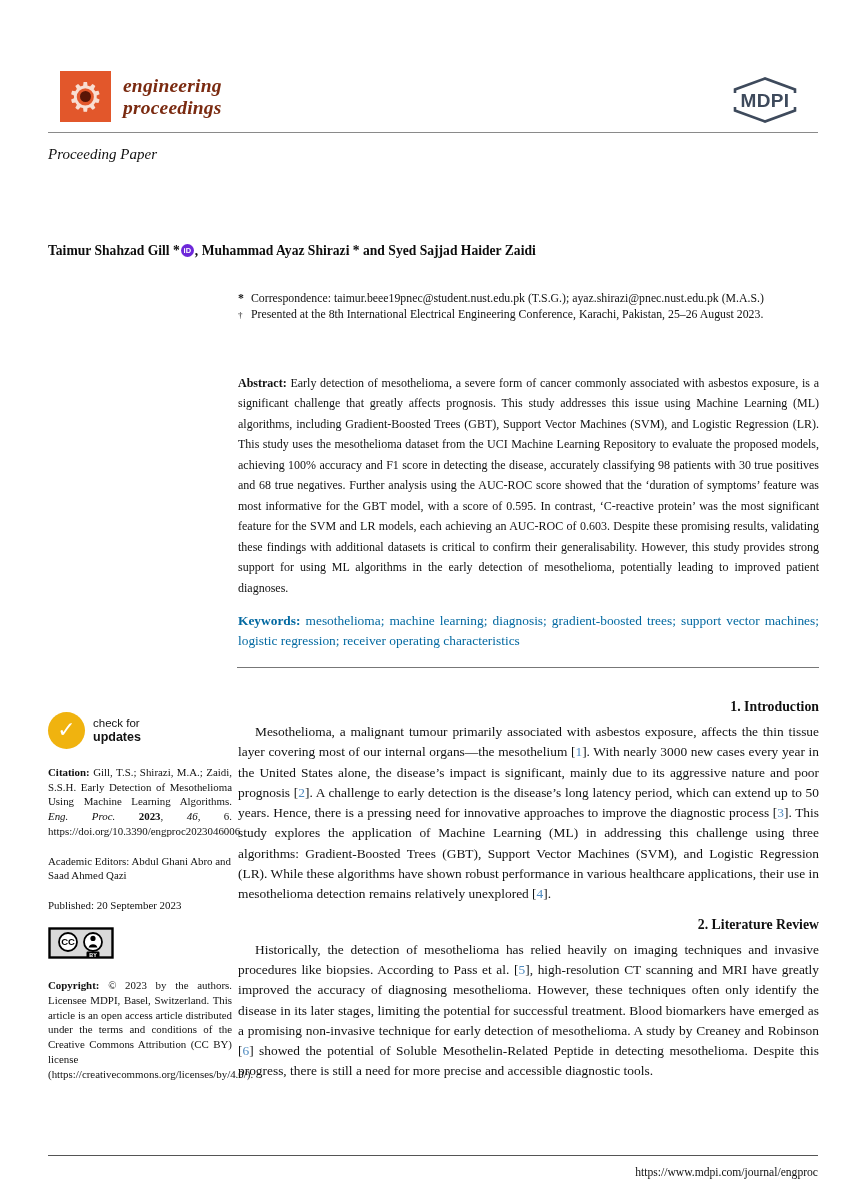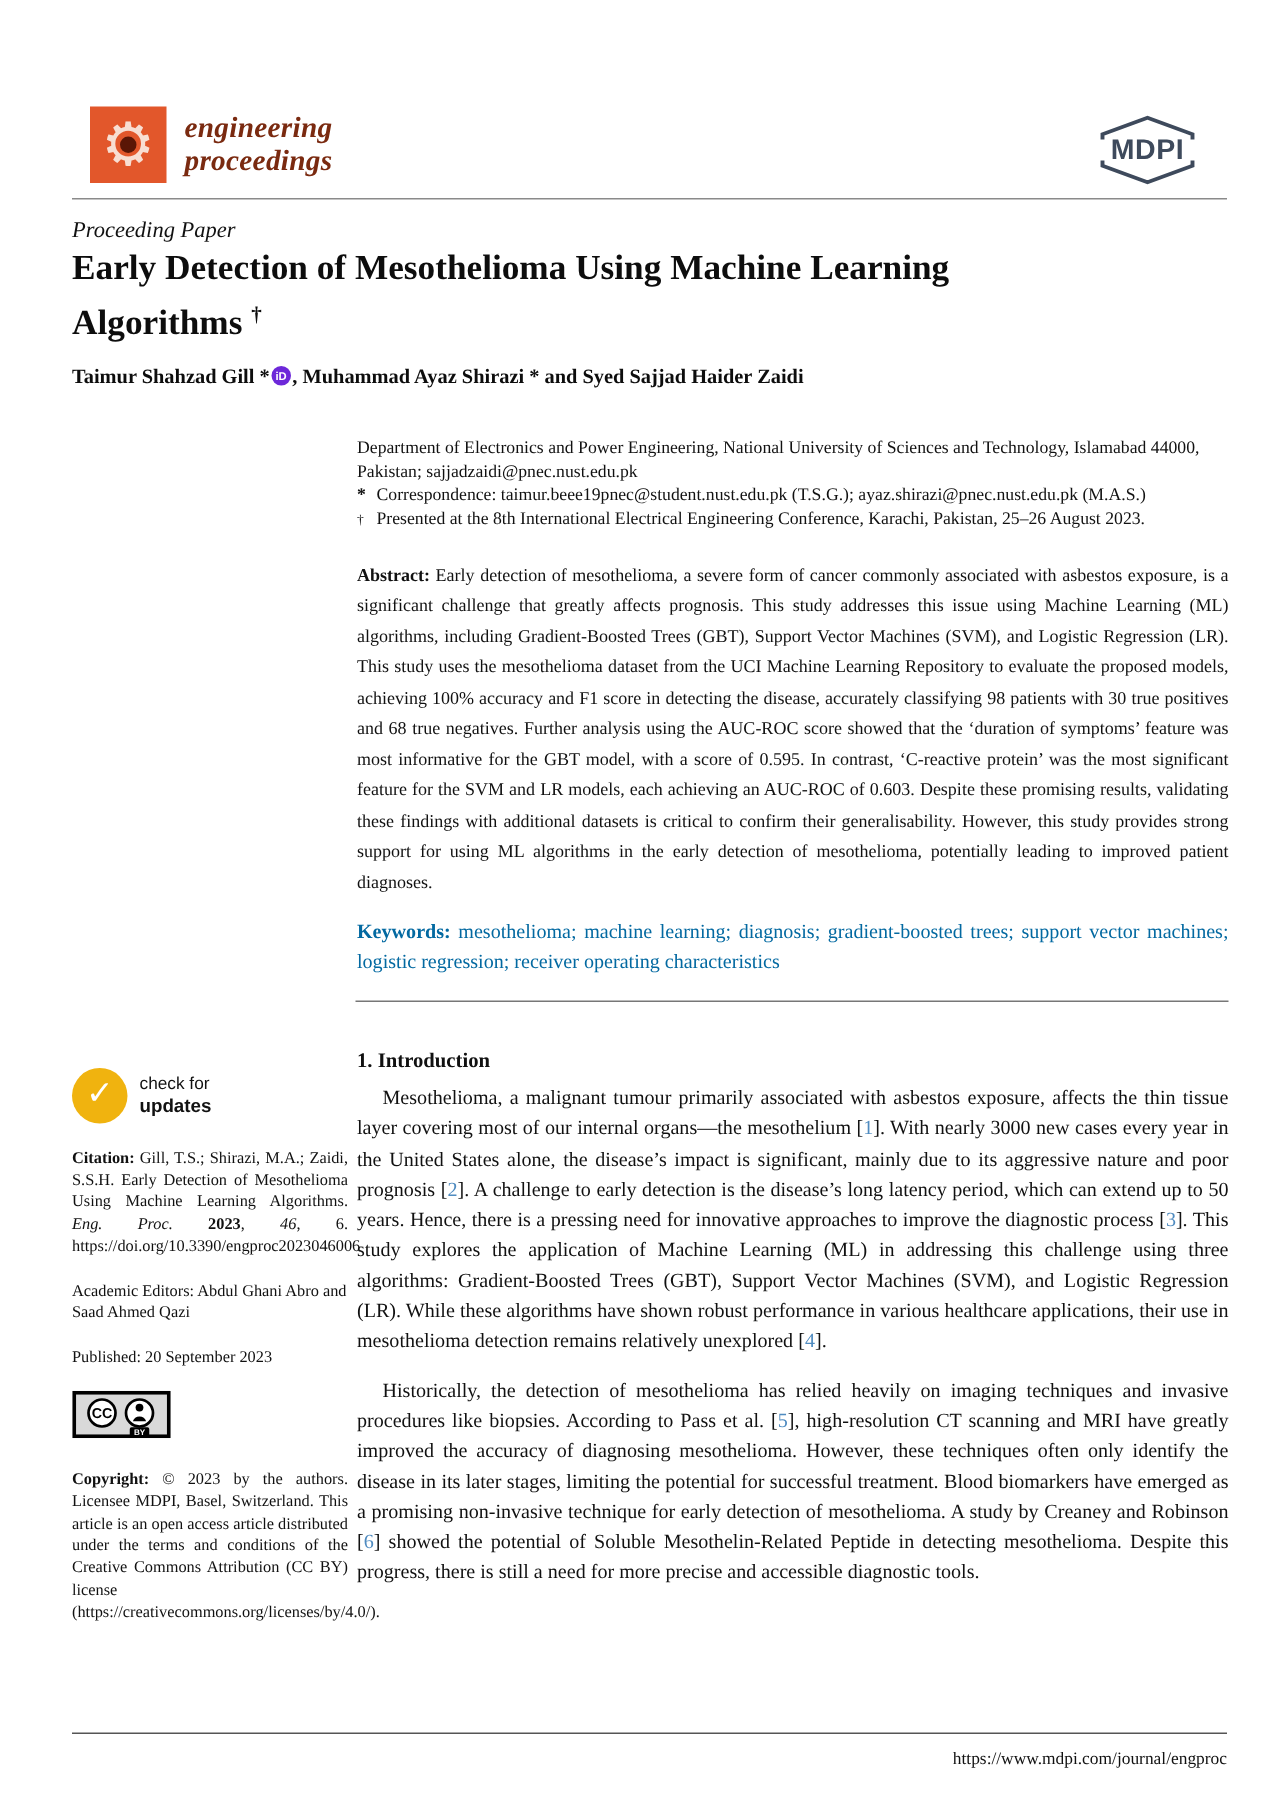--- a/index.html
+++ b/index.html
@@ -70,21 +70,21 @@
   .check-text .l1 { font-size:11.5px; }
   .check-text .l2 { font-size:12.5px; font-weight:bold; }
   .side-citation { margin-top:16px; text-align:justify; }
   .side-editors { margin-top:15px; }
   .side-published { margin-top:15px; }
   .cc-badge { margin-top:14px; display:block; }
   .side-copyright { margin-top:16px; text-align:justify; }
   .side-label { font-weight:bold; }
   
   .main-col { position:absolute; left:238px; top:699px; width:581px; color:#111; }
-  .section-heading { font-size:13.8px; font-weight:bold; margin-bottom:7px; }
+  .section-heading { font-size:13.8px; font-weight:bold; margin-bottom:7px;text-align:right; }
   .section-para {
     font-size:13.4px; line-height:20.3px; text-align:justify; text-indent:17px;
     margin-bottom:12px;
   }
   
   .seg-n {} 
   .seg-ref { color:#4F8BC0; cursor:pointer; }
   .seg-i { font-style:italic; }
   .seg-b { font-weight:bold; }
   
@@ -113,26 +113,24 @@
       <path d="M9,17 L9,13.5 L39,2.5 L69,13.5 L69,17" fill="none" stroke="#3E4A5C" stroke-width="2.6"></path>
       <path d="M9,31 L9,34.5 L39,45.5 L69,34.5 L69,31" fill="none" stroke="#3E4A5C" stroke-width="2.6"></path>
     </svg>
     <div class="mdpi-text">MDPI</div>
   </div>
 
   <div class="rule-header"></div>
 
   <div class="article-type">Proceeding Paper</div>
 
-  <h1 class="paper-title"><span>Early Detection of Mesothelioma Using Machine Learning Algorithms </span><sup>†</sup></h1>
 
   <div class="authors-line"><span>Taimur Shahzad Gill *</span><span class="orcid-badge">iD</span><span>, Muhammad Ayaz Shirazi * and Syed Sajjad Haider Zaidi</span></div>
 
   <div class="affil-block">
-    <div class="affil-text">Department of Electronics and Power Engineering, National University of Sciences and Technology, Islamabad 44000, Pakistan; sajjadzaidi@pnec.nust.edu.pk</div>
     <div class="affil-row">
       <span class="affil-marker">*</span>
       <span class="affil-text">Correspondence: taimur.beee19pnec@student.nust.edu.pk (T.S.G.); ayaz.shirazi@pnec.nust.edu.pk (M.A.S.)</span>
     </div>
     <div class="affil-row">
       <span class="affil-marker dagger">†</span>
       <span class="affil-text">Presented at the 8th International Electrical Engineering Conference, Karachi, Pakistan, 25–26 August 2023.</span>
     </div>
   </div>
 
@@ -172,19 +170,20 @@
       </svg>
     </div>
 
     <div class="side-copyright"><span class="side-label">Copyright: </span><span>© 2023 by the authors. Licensee MDPI, Basel, Switzerland. This article is an open access article distributed under the terms and conditions of the Creative Commons Attribution (CC BY) license (https://creativecommons.org/licenses/by/4.0/).</span></div>
   </aside>
 
   <main class="main-col">
     <h2 class="section-heading">1. Introduction</h2>
     <p class="section-para"><span class="seg-n">Mesothelioma, a malignant tumour primarily associated with asbestos exposure, affects the thin tissue layer covering most of our internal organs—the mesothelium [</span><span class="seg-ref">1</span><span class="seg-n">]. With nearly 3000 new cases every year in the United States alone, the disease’s impact is significant, mainly due to its aggressive nature and poor prognosis [</span><span class="seg-ref">2</span><span class="seg-n">]. A challenge to early detection is the disease’s long latency period, which can extend up to 50 years.  Hence, there is a pressing need for innovative approaches to improve the diagnostic process [</span><span class="seg-ref">3</span><span class="seg-n">]. This study explores the application of Machine Learning (ML) in addressing this challenge using three algorithms: Gradient-Boosted Trees (GBT), Support Vector Machines (SVM), and Logistic Regression (LR). While these algorithms have shown robust performance in various healthcare applications, their use in mesothelioma detection remains relatively unexplored [</span><span class="seg-ref">4</span><span class="seg-n">].</span></p>
 
+    <h2 class="section-heading">2. Literature Review</h2>
     <p class="section-para"><span class="seg-n">Historically, the detection of mesothelioma has relied heavily on imaging techniques and invasive procedures like biopsies. According to Pass et al. [</span><span class="seg-ref">5</span><span class="seg-n">], high-resolution CT scanning and MRI have greatly improved the accuracy of diagnosing mesothelioma. However, these techniques often only identify the disease in its later stages, limiting the potential for successful treatment.  Blood biomarkers have emerged as a promising non-invasive technique for early detection of mesothelioma.  A study by Creaney and Robinson [</span><span class="seg-ref">6</span><span class="seg-n">] showed the potential of Soluble Mesothelin-Related Peptide in detecting mesothelioma. Despite this progress, there is still a need for more precise and accessible diagnostic tools.</span></p>
   </main>
 
   <div class="rule-footer"></div>
   <div class="footer-right">https://www.mdpi.com/journal/engproc</div>
 
 </div>
 
 </body></html>

